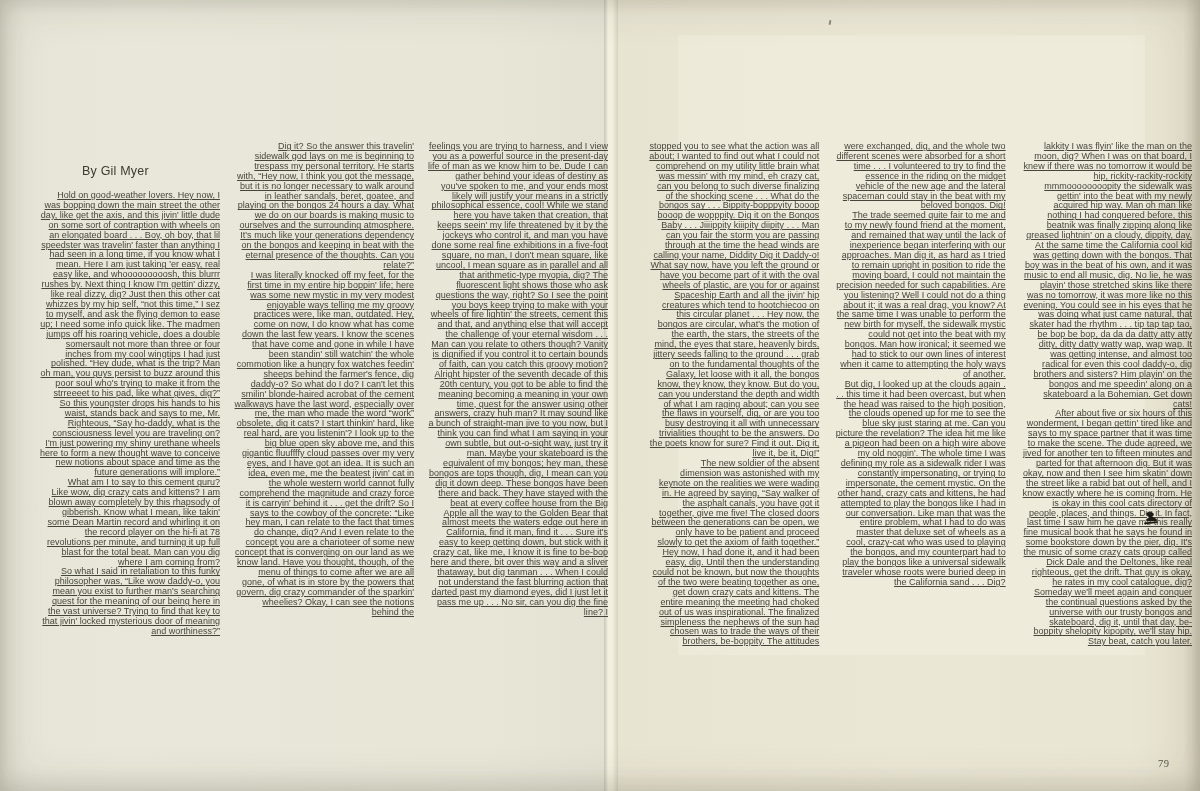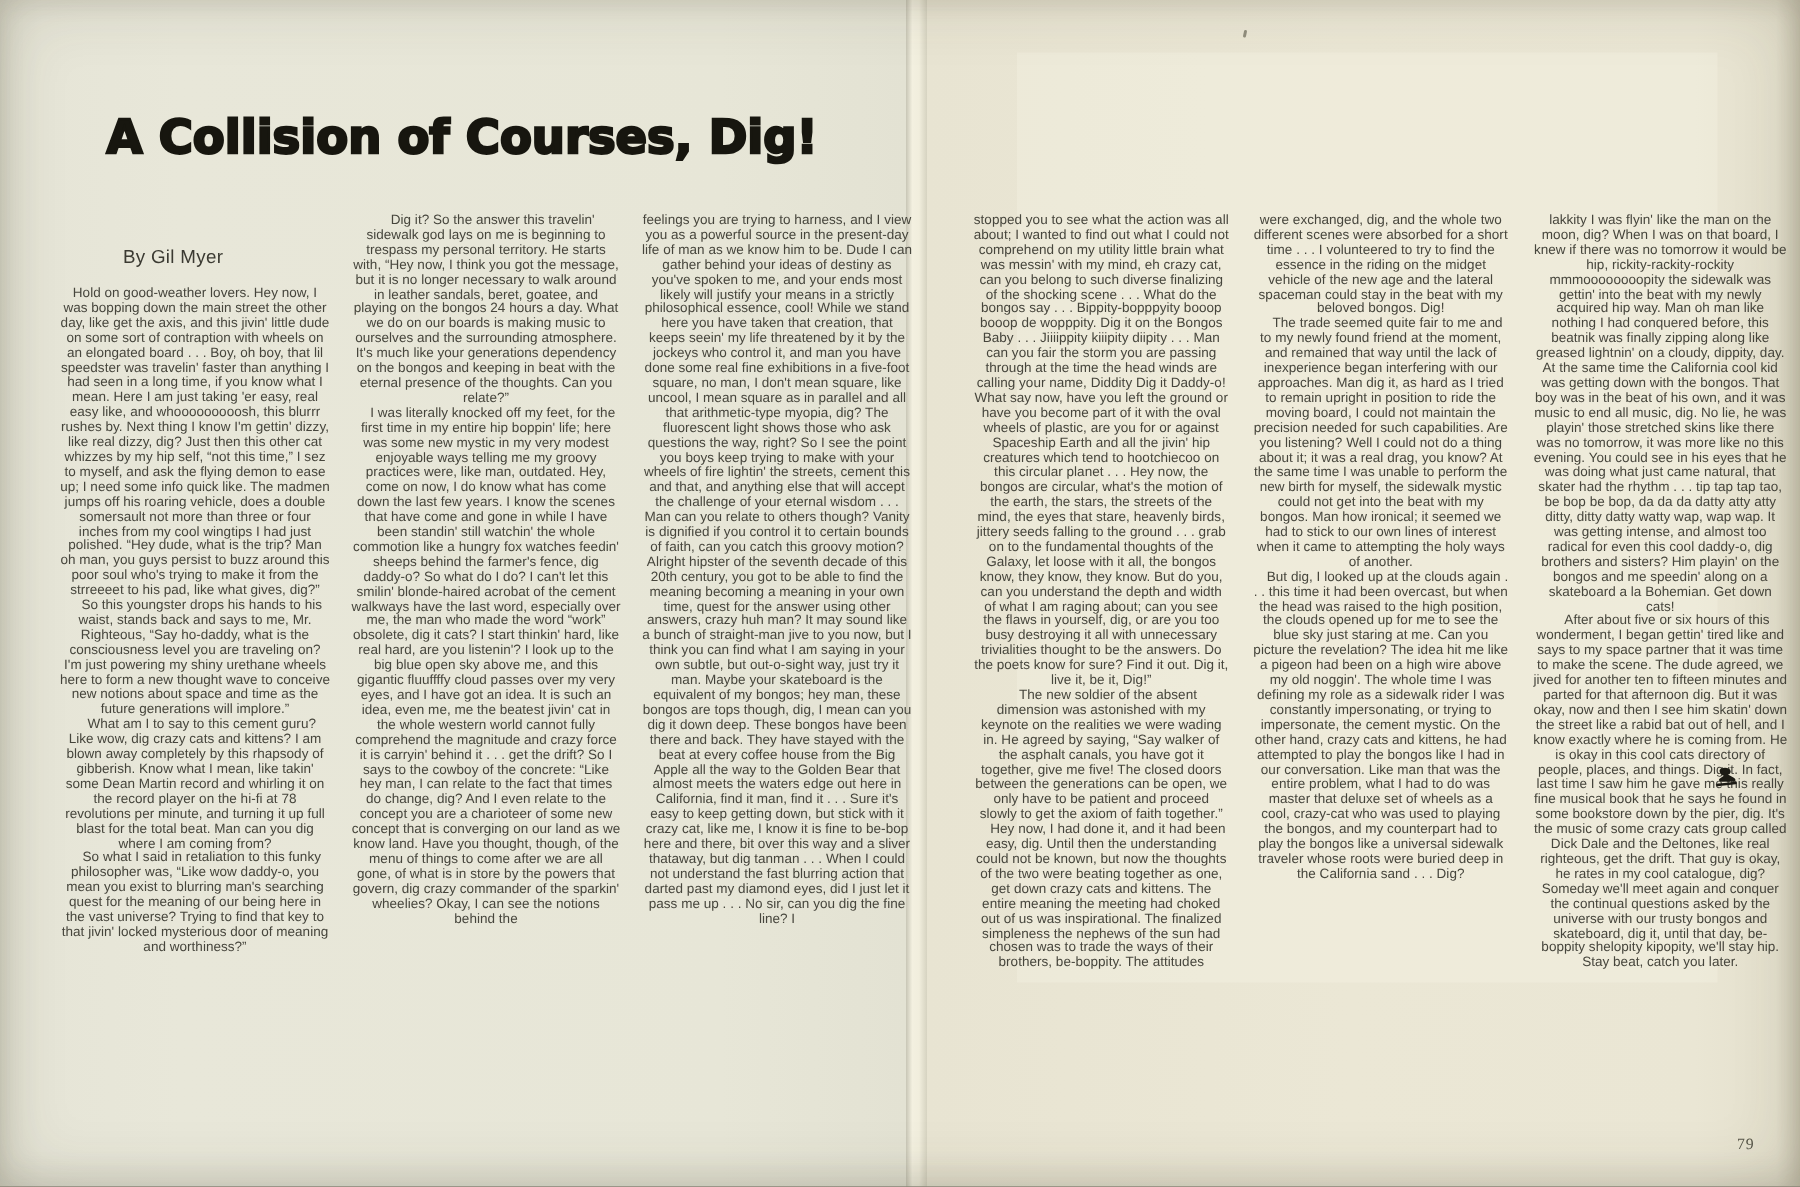--- a/index.html
+++ b/index.html
@@ -61,21 +61,22 @@
     color: #3b3a32;
     margin: 22px 0 13px 42px;
     letter-spacing: 0.2px;
   }
   .para {
     margin: 0;
     font-size: 9px;
     line-height: 9.9px;
     color: #46453c;
     letter-spacing: 0.02px;
-    text-align: center;
+    text-align: right;
+    text-decoration: underline;
   }
   .para.indent { text-indent: 9px; }
   .page-number {
     position: absolute; left: 540px; top: 758px;
     font-size: 10.5px; color: #565549; letter-spacing: 0.5px; font-family: Liberation Serif, serif;
   }
   .end-mark {
     position: absolute; left: 524px; top: 511px;
     width: 19px; height: 14px;
   }
@@ -86,29 +87,28 @@
     border-radius: 1px; transform: rotate(12deg);
     opacity: 0.7;
   }
 </style>
 </head>
 <body>
 
 <div class="spread">
 
   <div class="page left">
-    <h1 class="title">A Collision of Courses, Dig!</h1>
     <div class="columns left-cols">
       <div class="col">
         <div class="byline">By Gil Myer</div>
         <div>
             <p class="para">Hold on good-weather lovers. Hey now, I was bopping down the main street the other day, like get the axis, and this jivin' little dude on some sort of contraption with wheels on an elongated board . . . Boy, oh boy, that lil speedster was travelin' faster than anything I had seen in a long time, if you know what I mean. Here I am just taking 'er easy, real easy like, and whooooooooosh, this blurrr rushes by. Next thing I know I'm gettin' dizzy, like real dizzy, dig? Just then this other cat whizzes by my hip self, “not this time,” I sez to myself, and ask the flying demon to ease up; I need some info quick like. The madmen jumps off his roaring vehicle, does a double somersault not more than three or four inches from my cool wingtips I had just polished. “Hey dude, what is the trip? Man oh man, you guys persist to buzz around this poor soul who's trying to make it from the strreeeet to his pad, like what gives, dig?”</p>
             <p class="para indent">So this youngster drops his hands to his waist, stands back and says to me, Mr. Righteous, “Say ho-daddy, what is the consciousness level you are traveling on? I'm just powering my shiny urethane wheels here to form a new thought wave to conceive new notions about space and time as the future generations will implore.”</p>
             <p class="para indent">What am I to say to this cement guru? Like wow, dig crazy cats and kittens? I am blown away completely by this rhapsody of gibberish. Know what I mean, like takin' some Dean Martin record and whirling it on the record player on the hi-fi at 78 revolutions per minute, and turning it up full blast for the total beat. Man can you dig where I am coming from?</p>
-            <p class="para indent">So what I said in retaliation to this funky philosopher was, “Like wow daddy-o, you mean you exist to blurring man's searching quest for the meaning of our being here in the vast universe? Trying to find that key to that jivin' locked mysterious door of meaning and worthiness?”</p>
+            <p class="para indent">So what I said in retaliation to this funky philosopher was, “Like wow daddy-o, you mean you exist to further man's searching quest for the meaning of our being here in the vast universe? Trying to find that key to that jivin' locked mysterious door of meaning and worthiness?”</p>
           </div>
       </div>
       <div class="col">
           <p class="para indent">Dig it? So the answer this travelin' sidewalk god lays on me is beginning to trespass my personal territory. He starts with, “Hey now, I think you got the message, but it is no longer necessary to walk around in leather sandals, beret, goatee, and playing on the bongos 24 hours a day. What we do on our boards is making music to ourselves and the surrounding atmosphere. It's much like your generations dependency on the bongos and keeping in beat with the eternal presence of the thoughts. Can you relate?”</p>
           <p class="para indent">I was literally knocked off my feet, for the first time in my entire hip boppin' life; here was some new mystic in my very modest enjoyable ways telling me my groovy practices were, like man, outdated. Hey, come on now, I do know what has come down the last few years. I know the scenes that have come and gone in while I have been standin' still watchin' the whole commotion like a hungry fox watches feedin' sheeps behind the farmer's fence, dig daddy-o? So what do I do? I can't let this smilin' blonde-haired acrobat of the cement walkways have the last word, especially over me, the man who made the word “work” obsolete, dig it cats? I start thinkin' hard, like real hard, are you listenin'? I look up to the big blue open sky above me, and this gigantic fluuffffy cloud passes over my very eyes, and I have got an idea. It is such an idea, even me, me the beatest jivin' cat in the whole western world cannot fully comprehend the magnitude and crazy force it is carryin' behind it . . . get the drift? So I says to the cowboy of the concrete: “Like hey man, I can relate to the fact that times do change, dig? And I even relate to the concept you are a charioteer of some new concept that is converging on our land as we know land. Have you thought, though, of the menu of things to come after we are all gone, of what is in store by the powers that govern, dig crazy commander of the sparkin' wheelies? Okay, I can see the notions behind the</p>
         </div>
       <div class="col">
           <p class="para">feelings you are trying to harness, and I view you as a powerful source in the present-day life of man as we know him to be. Dude I can gather behind your ideas of destiny as you've spoken to me, and your ends most likely will justify your means in a strictly philosophical essence, cool! While we stand here you have taken that creation, that keeps seein' my life threatened by it by the jockeys who control it, and man you have done some real fine exhibitions in a five-foot square, no man, I don't mean square, like uncool, I mean square as in parallel and all that arithmetic-type myopia, dig? The fluorescent light shows those who ask questions the way, right? So I see the point you boys keep trying to make with your wheels of fire lightin' the streets, cement this and that, and anything else that will accept the challenge of your eternal wisdom . . . Man can you relate to others though? Vanity is dignified if you control it to certain bounds of faith, can you catch this groovy motion? Alright hipster of the seventh decade of this 20th century, you got to be able to find the meaning becoming a meaning in your own time, quest for the answer using other answers, crazy huh man? It may sound like a bunch of straight-man jive to you now, but I think you can find what I am saying in your own subtle, but out-o-sight way, just try it man. Maybe your skateboard is the equivalent of my bongos; hey man, these bongos are tops though, dig, I mean can you dig it down deep. These bongos have been there and back. They have stayed with the beat at every coffee house from the Big Apple all the way to the Golden Bear that almost meets the waters edge out here in California, find it man, find it . . . Sure it's easy to keep getting down, but stick with it crazy cat, like me, I know it is fine to be-bop here and there, bit over this way and a sliver thataway, but dig tanman . . . When I could not understand the fast blurring action that darted past my diamond eyes, did I just let it pass me up . . . No sir, can you dig the fine line? I</p>
         </div>
     </div>

